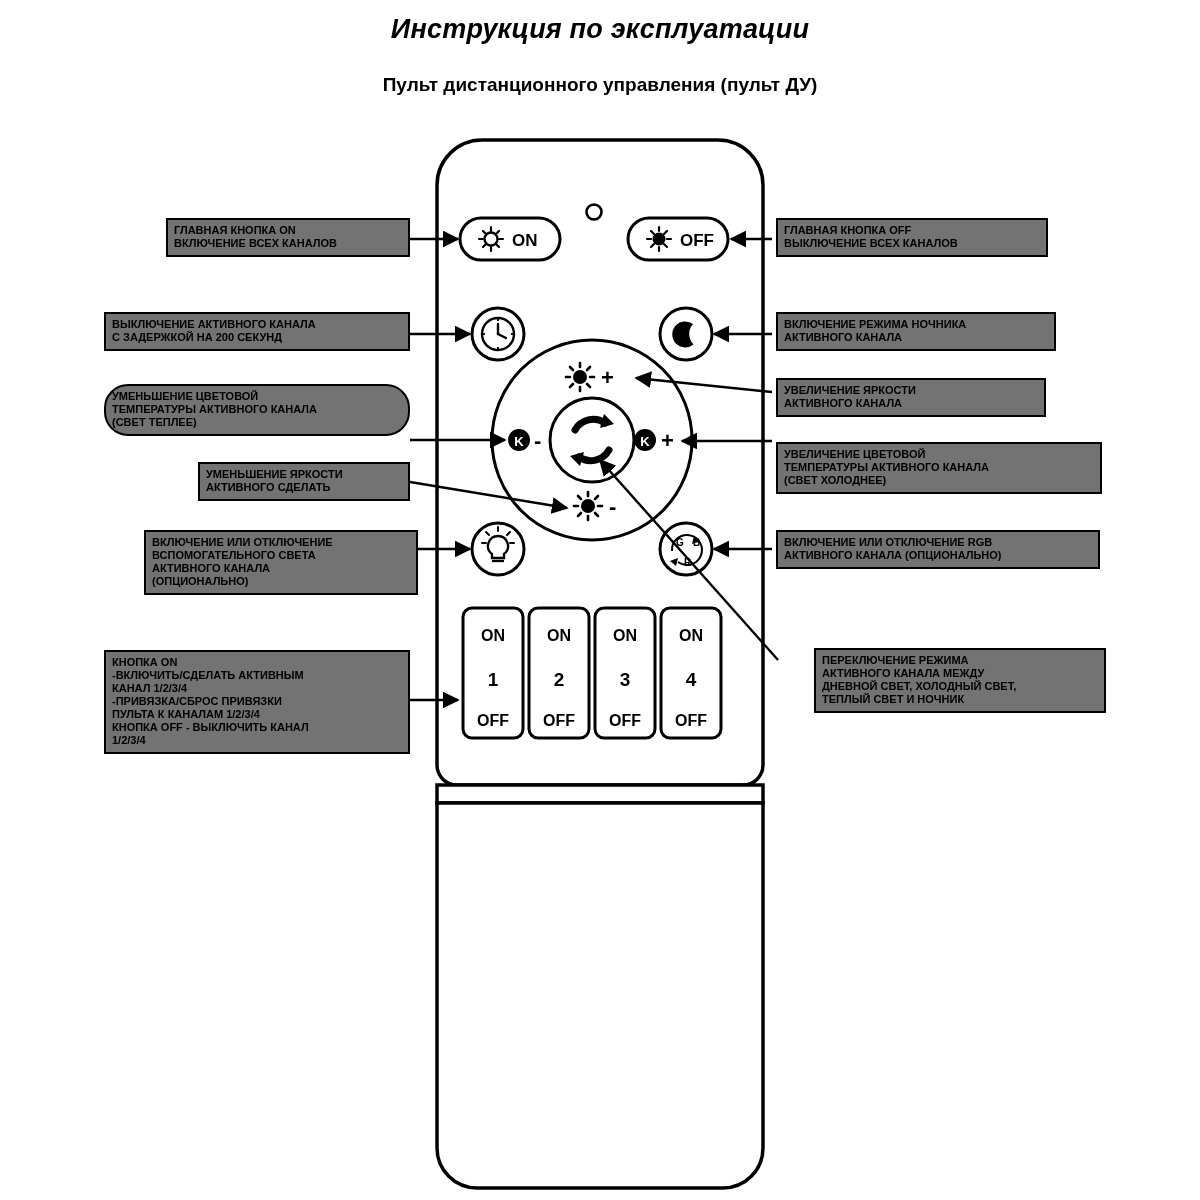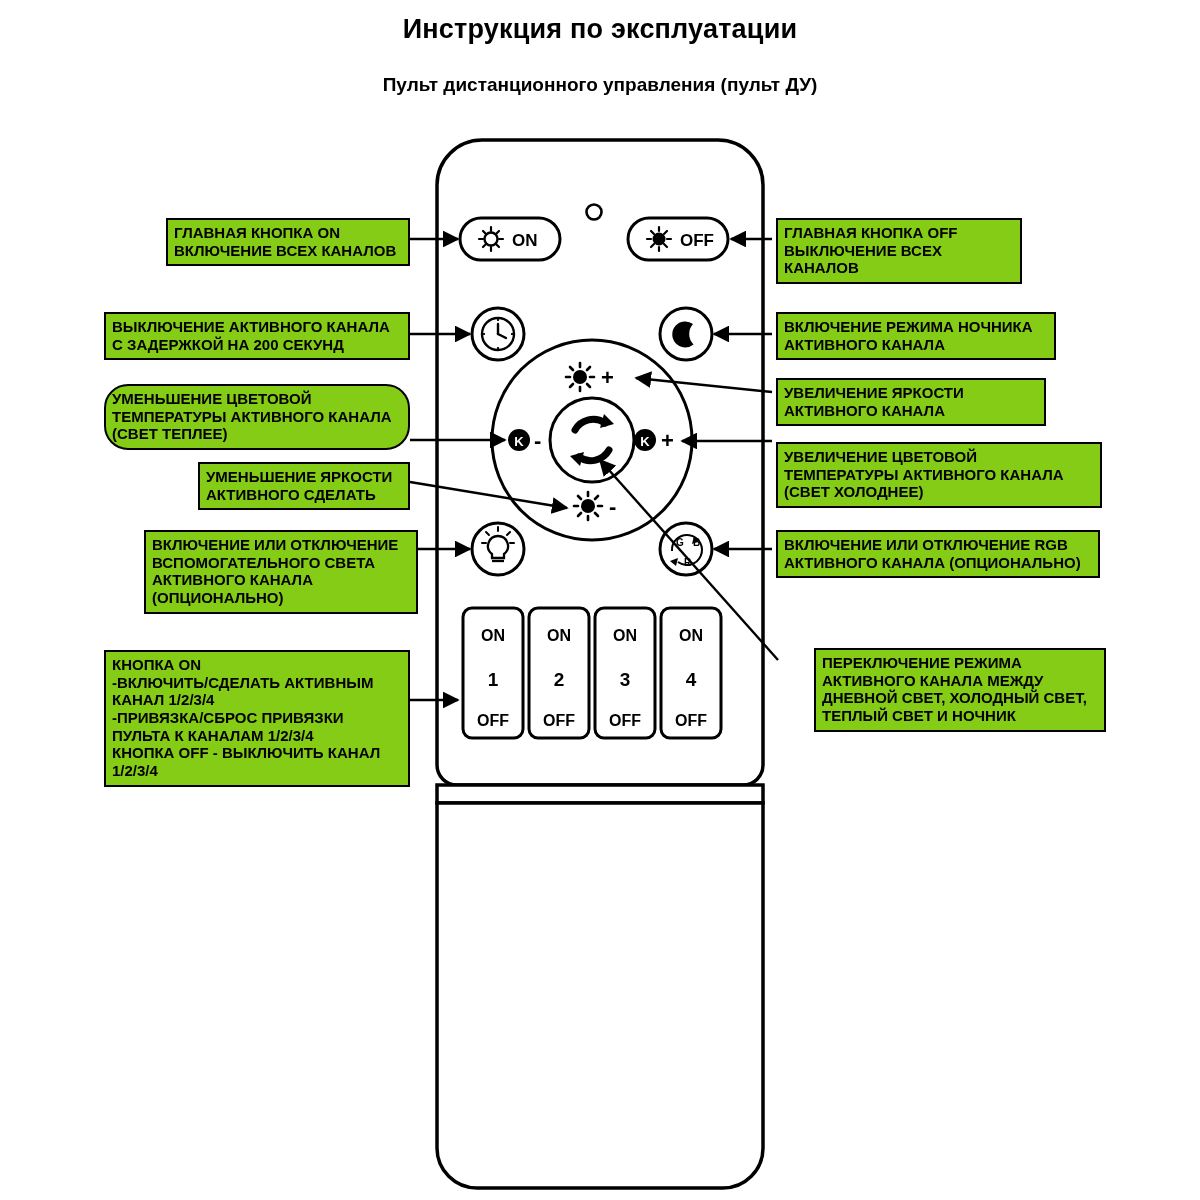--- a/index.html
+++ b/index.html
@@ -20,29 +20,29 @@
     left: 0; top: 0;
     width: 1200px;
     height: 1200px;
   }
   .title {
     position: absolute;
     width: 1200px;
     text-align: center;
     font-weight: bold;
   }
-  #main-title { top: 14px; font-size: 27px; letter-spacing: 0.2px; }
+  #main-title { top: 14px; font-size: 27px; letter-spacing: 0.2px; font-style: italic; }
   #sub-title { top: 74px; font-size: 19px; }
 
   
   .callout {
     position: absolute;
     border: 2px solid #000;
-    background: #84cc16;
-    font-size: 15px;
+    background: #737373;
+    font-size: 11px;
     font-weight: bold;
     line-height: 1.18;
     padding: 4px 6px 5px 6px;
     box-sizing: border-box;
     white-space: pre-line;
     z-index: 6;
   }
 
   
   #overlay {
@@ -258,21 +258,21 @@
       <line x1="410" y1="549" x2="470" y2="549"></line>
       <line x1="772" y1="549" x2="714" y2="549"></line>
       <line x1="410" y1="700" x2="458" y2="700"></line>
       <line x1="778" y1="660" x2="600" y2="460"></line>
     </g>
   </svg>
 
   <div class="callout" style="left:166px; top:218px; width:244px;">ГЛАВНАЯ КНОПКА ON
 ВКЛЮЧЕНИЕ ВСЕХ КАНАЛОВ</div>
 
-  <div class="callout" style="left:776px; top:218px; width:246px;">ГЛАВНАЯ КНОПКА OFF
+  <div class="callout" style="left:776px; top:218px; width:272px;">ГЛАВНАЯ КНОПКА OFF
 ВЫКЛЮЧЕНИЕ ВСЕХ КАНАЛОВ</div>
 
   <div class="callout" style="left:104px; top:312px; width:306px;">ВЫКЛЮЧЕНИЕ АКТИВНОГО КАНАЛА
 С ЗАДЕРЖКОЙ НА 200 СЕКУНД</div>
 
   <div class="callout" style="left:776px; top:312px; width:280px;">ВКЛЮЧЕНИЕ РЕЖИМА НОЧНИКА
 АКТИВНОГО КАНАЛА</div>
 
   <div class="callout" style="left:104px; top:384px; width:306px;border-radius:24px;">УМЕНЬШЕНИЕ ЦВЕТОВОЙ
 ТЕМПЕРАТУРЫ АКТИВНОГО КАНАЛА

